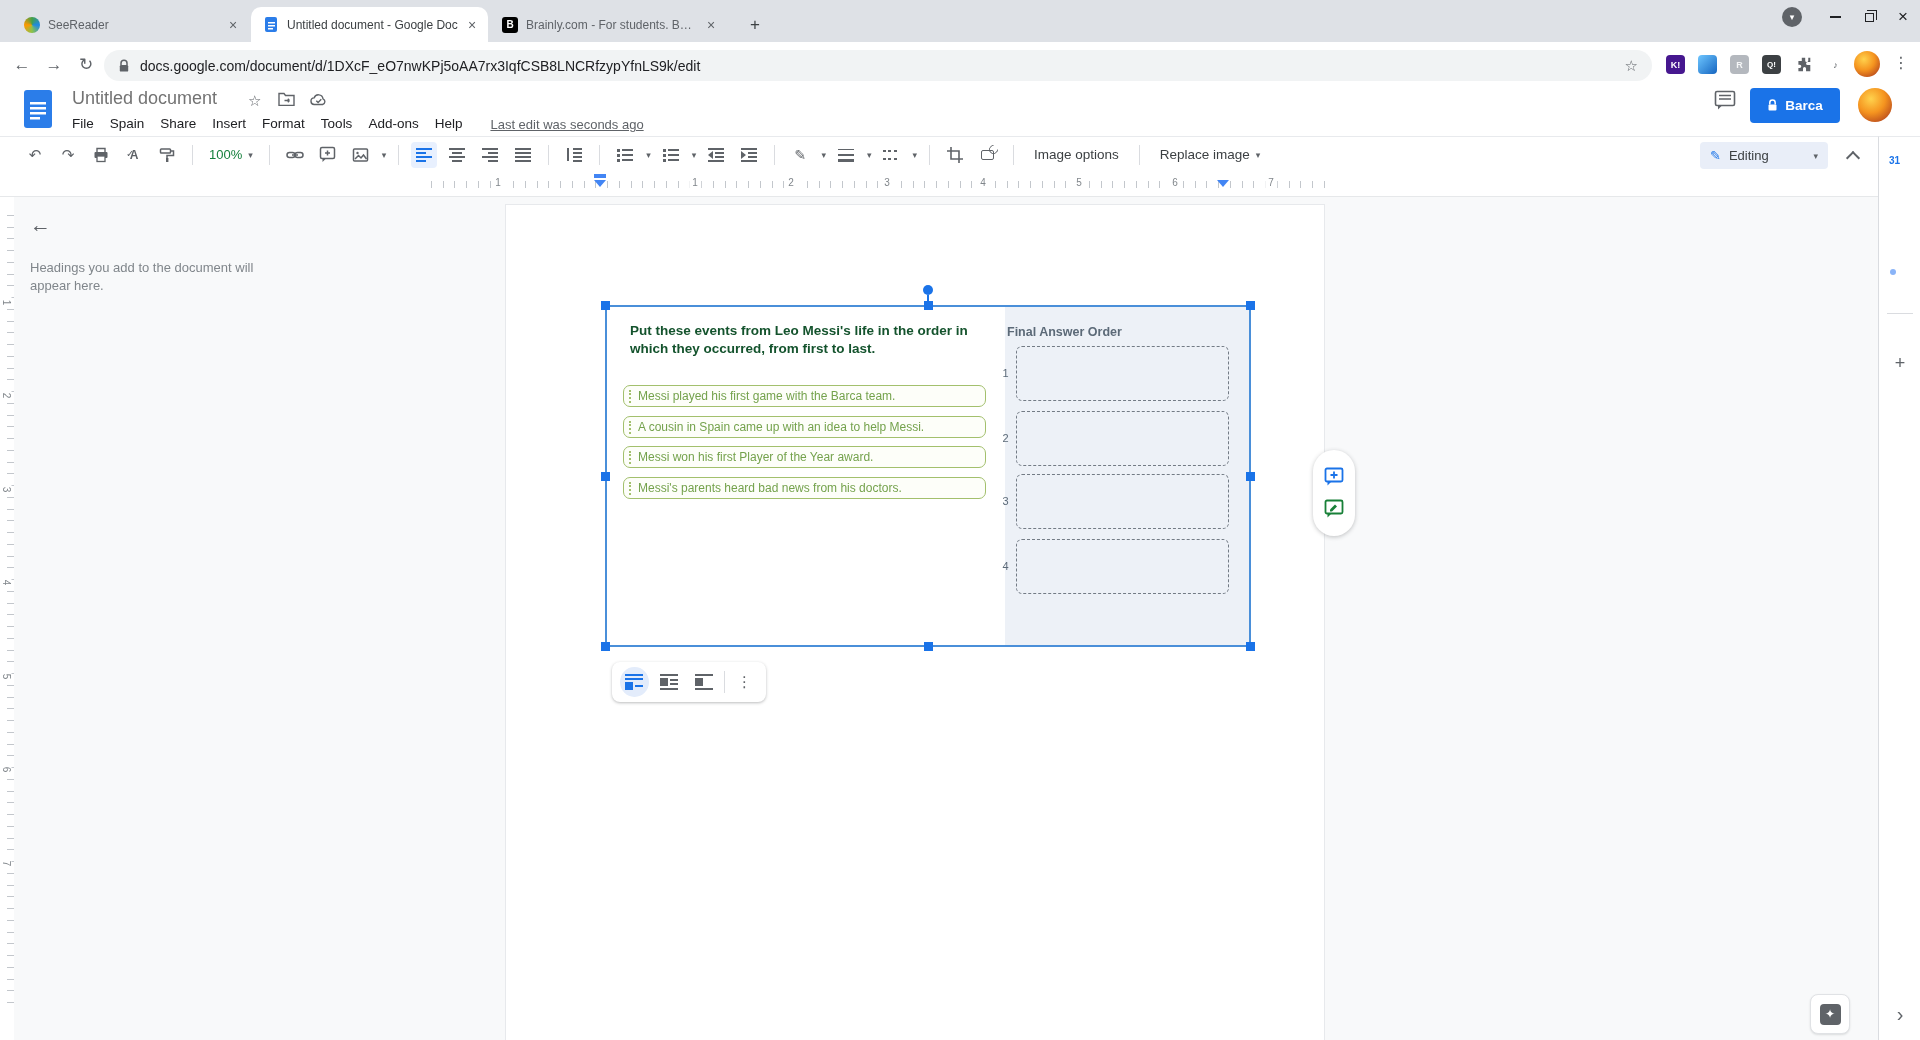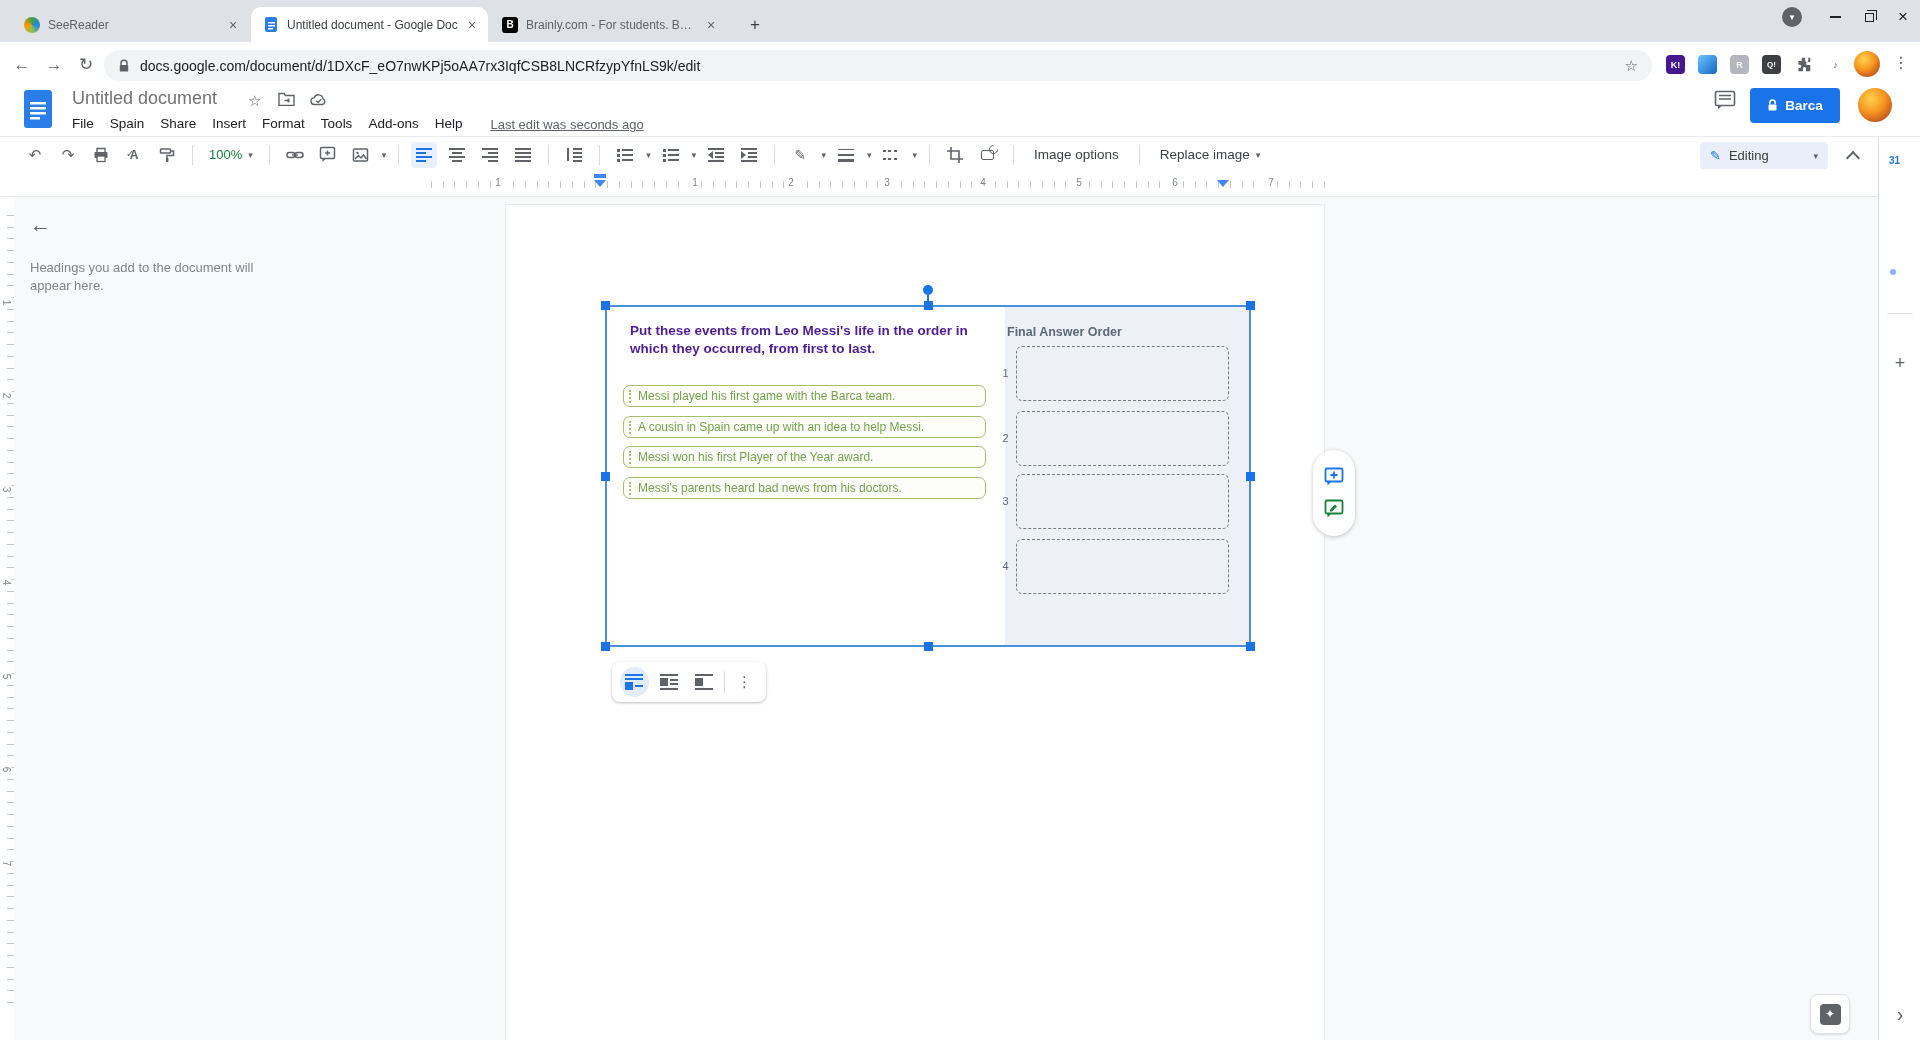--- a/index.html
+++ b/index.html
@@ -130,21 +130,21 @@
   .vnum { position:absolute; left:0px; width:12px; text-align:center; font-size:10px; color:#80868b;
     transform:rotate(90deg); background:#fff; }
   .outline-back { position:absolute; left:30px; top:16px; font-size:21px; color:#5f6368; cursor:pointer; }
   .outline-hint { position:absolute; left:30px; top:62px; width:245px; font-size:13px; line-height:18px; color:#80868b; }
   .page { position:absolute; left:505px; top:7px; width:820px; height:880px; background:#fff; border:1px solid #e7e9ec; }
 
   
   .gimg { position:absolute; left:99px; top:100px; width:646px; height:342px; border:2px solid #4a8fd9; background:#fff; }
   .gimg-right { position:absolute; left:398px; top:0; right:0; bottom:0; background:#edf1f7; }
   .extitle { position:absolute; left:23px; top:15px; width:362px; font-size:13.5px; line-height:17.5px;
-    font-weight:bold; color:#4c1d95; }
+    font-weight:bold; color:#14532d; }
   .event { position:absolute; left:16px; width:363px; height:22px; border:1.5px solid #a3c06d; border-radius:7px;
     background:#fdfef9; display:flex; align-items:center; }
   .ev-handle { margin-left:5px; height:13px; border-left:2px dotted #a3c06d; }
   .ev-text { font-size:12px; color:#74a24c; margin-left:7px; white-space:nowrap; }
   .fao-head { position:absolute; left:400px; top:18px; font-size:12.5px; font-weight:bold; color:#5c6a78; }
   .slot { position:absolute; left:409px; width:213px; height:55px; border:1.6px dashed #737b85; border-radius:6px; }
   .slot-num { position:absolute; left:392px; width:13px; text-align:center; font-size:11px; color:#5c6a78; }
 
   
   .hdl { position:absolute; width:9px; height:9px; background:#1a73e8; }

